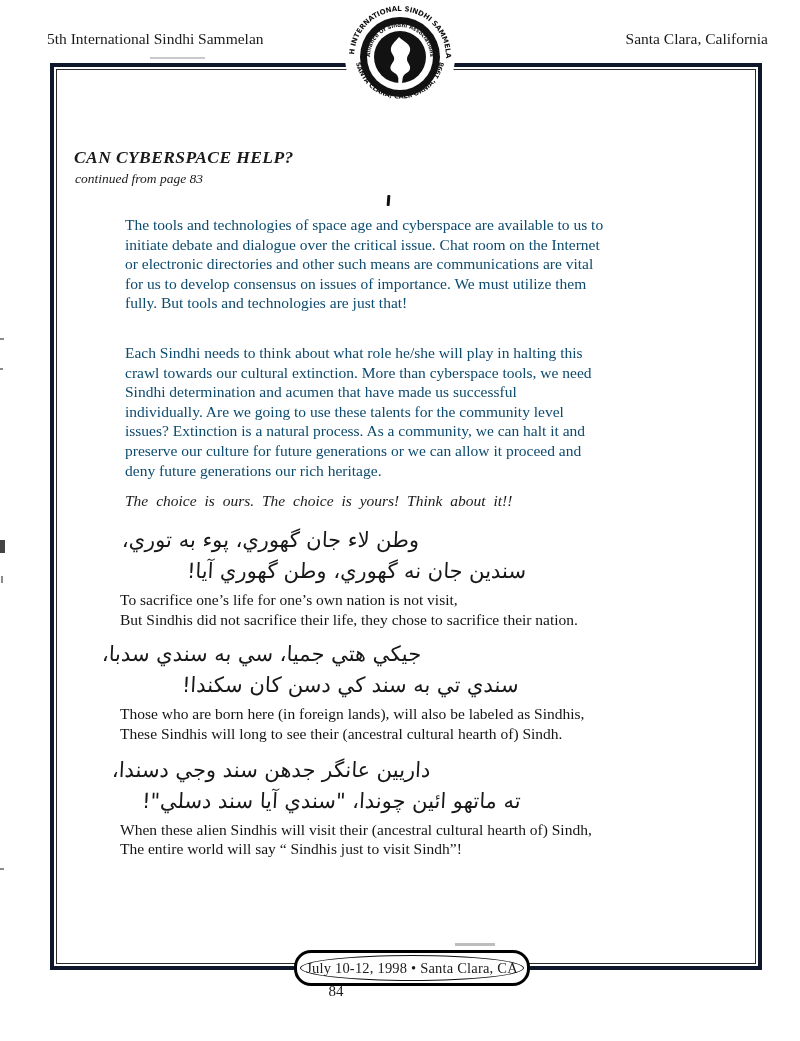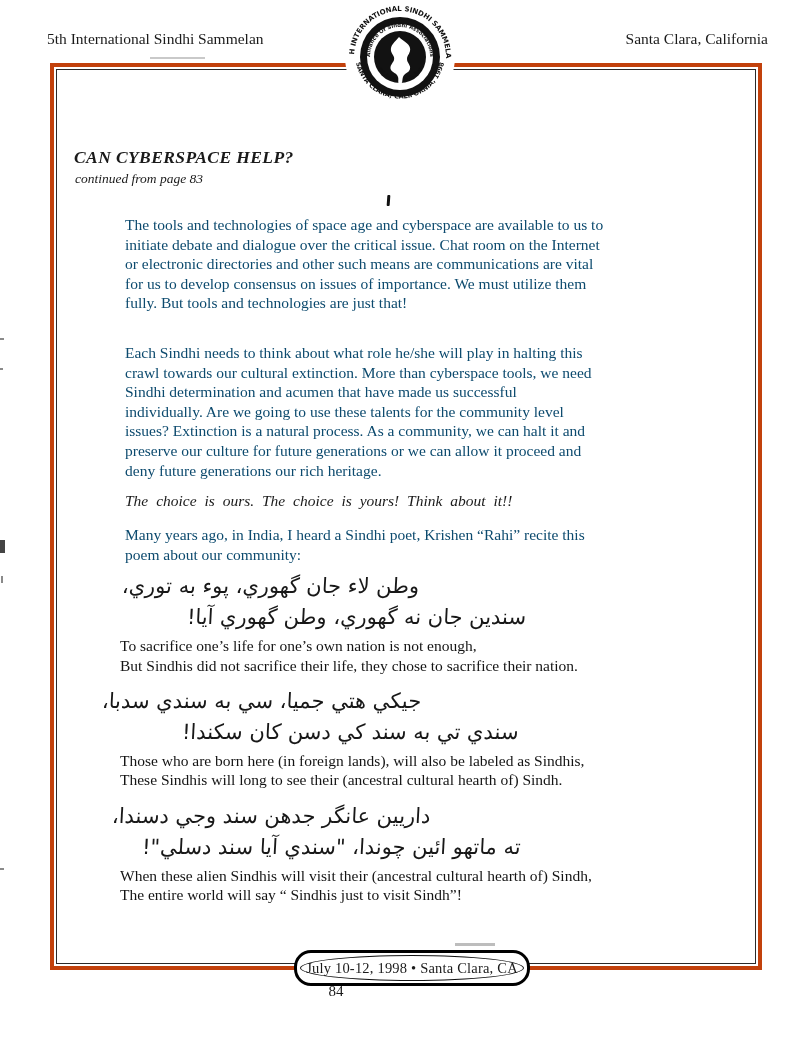--- a/index.html
+++ b/index.html
@@ -10,21 +10,21 @@
   }
 
   
   .hdr-left  { position:absolute; left:47px;  top:30px; font-size:15.5px; }
   .hdr-right { position:absolute; right:32px; top:30px; font-size:15.5px; }
   .logo { position:absolute; left:325px; top:1px; width:150px; height:112px; z-index:6; }
 
   
   .frame {
     position:absolute; left:50px; top:63px; width:704px; height:899px;
-    border:4px solid #c2410c; background:#fff;
+    border:4px solid #0f172a; background:#fff;
   }
   .frame-inner-line {
     position:absolute; inset:2px; border:1px solid #2a2a2a; pointer-events:none;
   }
   .content { position:absolute; inset:0; padding:0 0 0 0; }
 
   .title {
     margin:80px 0 0 20px; font-size:17.5px; font-weight:bold; font-style:italic;
     letter-spacing:0.4px;
   }
@@ -140,28 +140,26 @@
 fully. But tools and technologies are just that!</p>
       <p class="para para2">Each Sindhi needs to think about what role he/she will play in halting this
 crawl towards our cultural extinction. More than cyberspace tools, we need
 Sindhi determination and acumen that have made us successful
 individually. Are we going to use these talents for the community level
 issues? Extinction is a natural process. As a community, we can halt it and
 preserve our culture for future generations or we can allow it proceed and
 deny future generations our rich heritage.</p>
 
       <p class="emphasis">The choice is ours. The choice is yours! Think about it!!</p>
-      <p class="para intro">Many years ago, in India, I heard a Sindhi poet, Krishen “Rahi” recite this
-poem about our community:</p>
 
       <div class="verse-script v1">
         <div class="vs l1">وطن لاء جان گهوري، پوء به توري،</div>
         <div class="vs l2">سندين جان نه گهوري، وطن گهوري آيا!</div>
       </div>
-      <p class="translation">To sacrifice one’s life for one’s  own nation is not enough,
+      <p class="translation">To sacrifice one’s life for one’s  own nation is not visit,
 But Sindhis did not sacrifice their life, they chose to sacrifice their nation.</p>
 
       <div class="verse-script v2">
         <div class="vs l1">جيكي هتي جميا، سي به سندي سدبا،</div>
         <div class="vs l2">سندي تي به سند كي دسن كان سكندا!</div>
       </div>
       <p class="translation">Those who are born here (in foreign lands), will also be labeled as Sindhis,
 These Sindhis will long to see their (ancestral cultural hearth of) Sindh.</p>
 
       <div class="verse-script v3">

